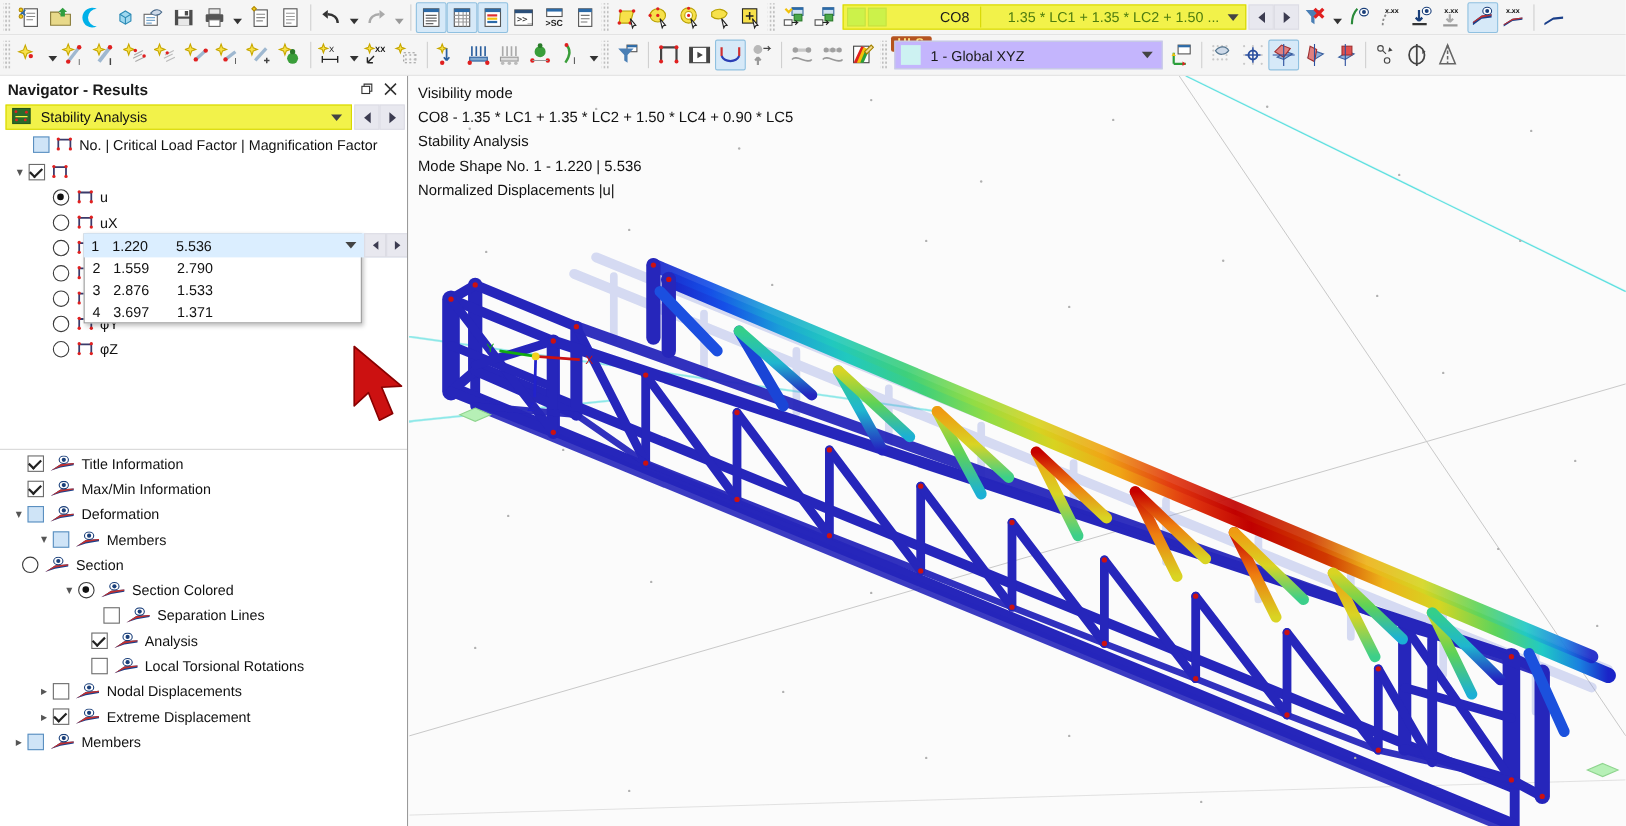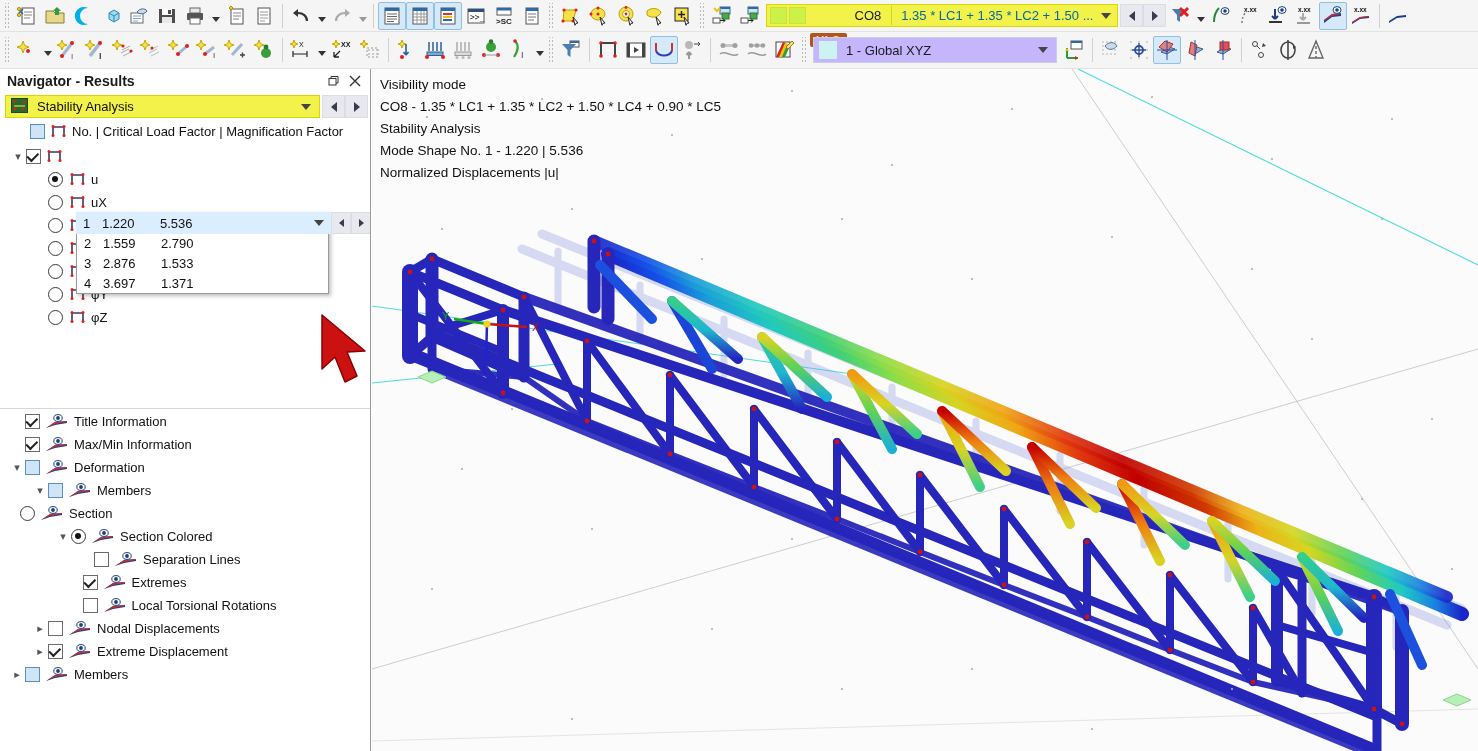--- a/index.html
+++ b/index.html
@@ -54,21 +54,21 @@
     border: 1px solid #d8d800; flex: 0 0 auto; margin: 0 2px;
   }
   #lc-combo .sw { width: 17px; height: 17px; background: #ccf24a; margin-left: 3px; border: 1px solid #c9e23f;}
   #lc-combo .sw2 { width: 17px; height: 17px; background: #ccf24a; margin-left: 2px; border: 1px solid #c9e23f;}
   #lc-combo .uls {
     background: #b5541f; color: #ffe680; font-weight: bold; font-size: 11.5px;
     padding: 1px 6px; margin-left: 4px; border-radius: 2px; letter-spacing: .5px; margin-top: 48px;
   }
   #lc-combo .co { font-size: 13px; color: #1a1a1a; margin: 0 10px 0 8px; }
   #lc-combo .divline { width:1px; height: 19px; background: #d8d800; }
-  #lc-combo .expr { font-size: 13px; color: #0369a1; margin-left: 9px; white-space: nowrap;}
+  #lc-combo .expr { font-size: 13px; color: #4d7c0f; margin-left: 24px; white-space: nowrap;}
   #lc-combo .chev { margin: 0 6px 0 8px; }
 
   .chev-dn {
     width: 0; height: 0; border-left: 5px solid transparent; border-right: 5px solid transparent;
     border-top: 6px solid #444;
   }
   .nav-arrow-btn {
     width: 23px; height: 23px; background: #e8e8ef; border: 1px solid #dcdce4;
     display: flex; align-items: center; justify-content: center; flex: 0 0 auto;
   }
@@ -1095,21 +1095,21 @@
           <span class="twisty blank"></span>
           <span class="cbx on"></span>
           <span style="margin-left:5px;display:flex;align-items:center">
             <svg width="24" height="16" viewBox="0 0 24 16">
               <path d="M1 14l9-6 12-1v2l-12 2-9 3z" fill="#1a3f8a"></path>
               <path d="M1 14l9-6 12-1v1l-12 2-9 4z" fill="#c03030"></path>
               <ellipse cx="13" cy="4" rx="4.2" ry="3.4" fill="#fff" stroke="#1a3f7a" stroke-width="1"></ellipse>
               <circle cx="13" cy="4" r="1.9" fill="#1a3f7a"></circle>
             </svg>
           </span>
-          <span class="lbl">Extremes</span>
+          <span class="lbl">Analysis</span>
         </div>
         <div class="row" style="padding-left: 66.5px;">
           <span class="twisty blank"></span>
           <span class="cbx"></span>
           <span style="margin-left:5px;display:flex;align-items:center">
             <svg width="24" height="16" viewBox="0 0 24 16">
               <path d="M1 14l9-6 12-1v2l-12 2-9 3z" fill="#1a3f8a"></path>
               <path d="M1 14l9-6 12-1v1l-12 2-9 4z" fill="#c03030"></path>
               <ellipse cx="13" cy="4" rx="4.2" ry="3.4" fill="#fff" stroke="#1a3f7a" stroke-width="1"></ellipse>
               <circle cx="13" cy="4" r="1.9" fill="#1a3f7a"></circle>

